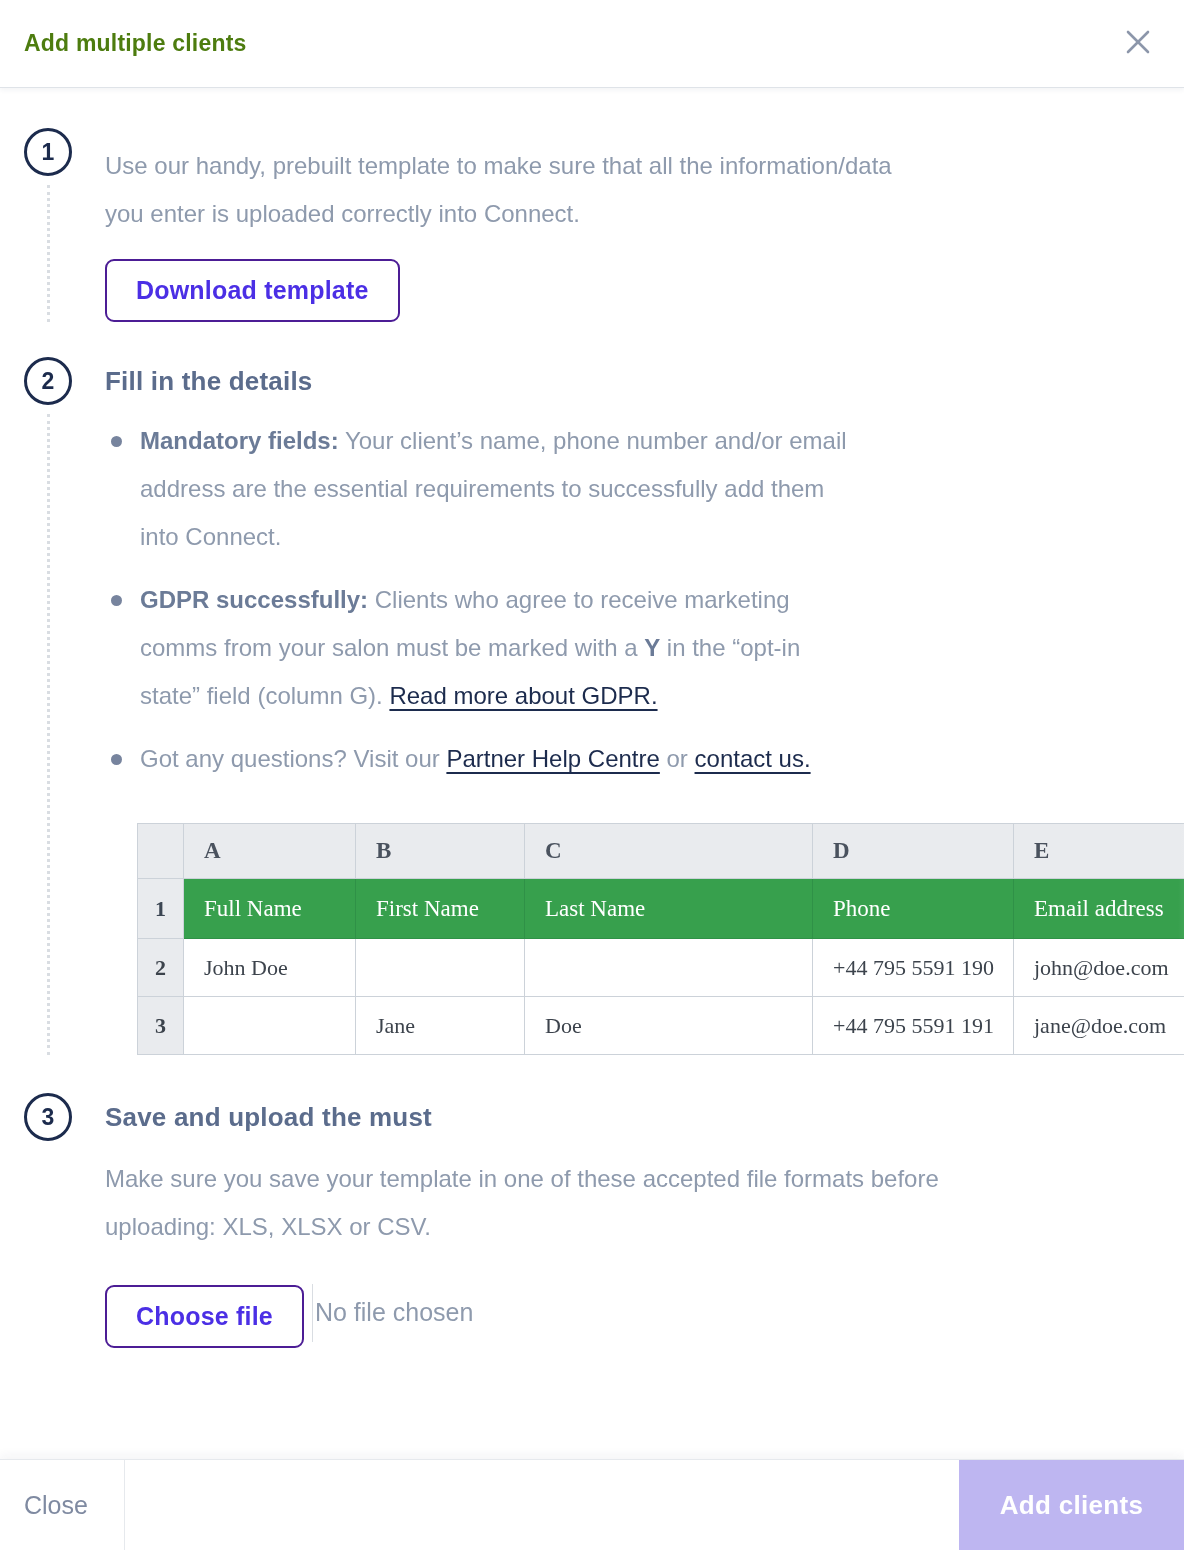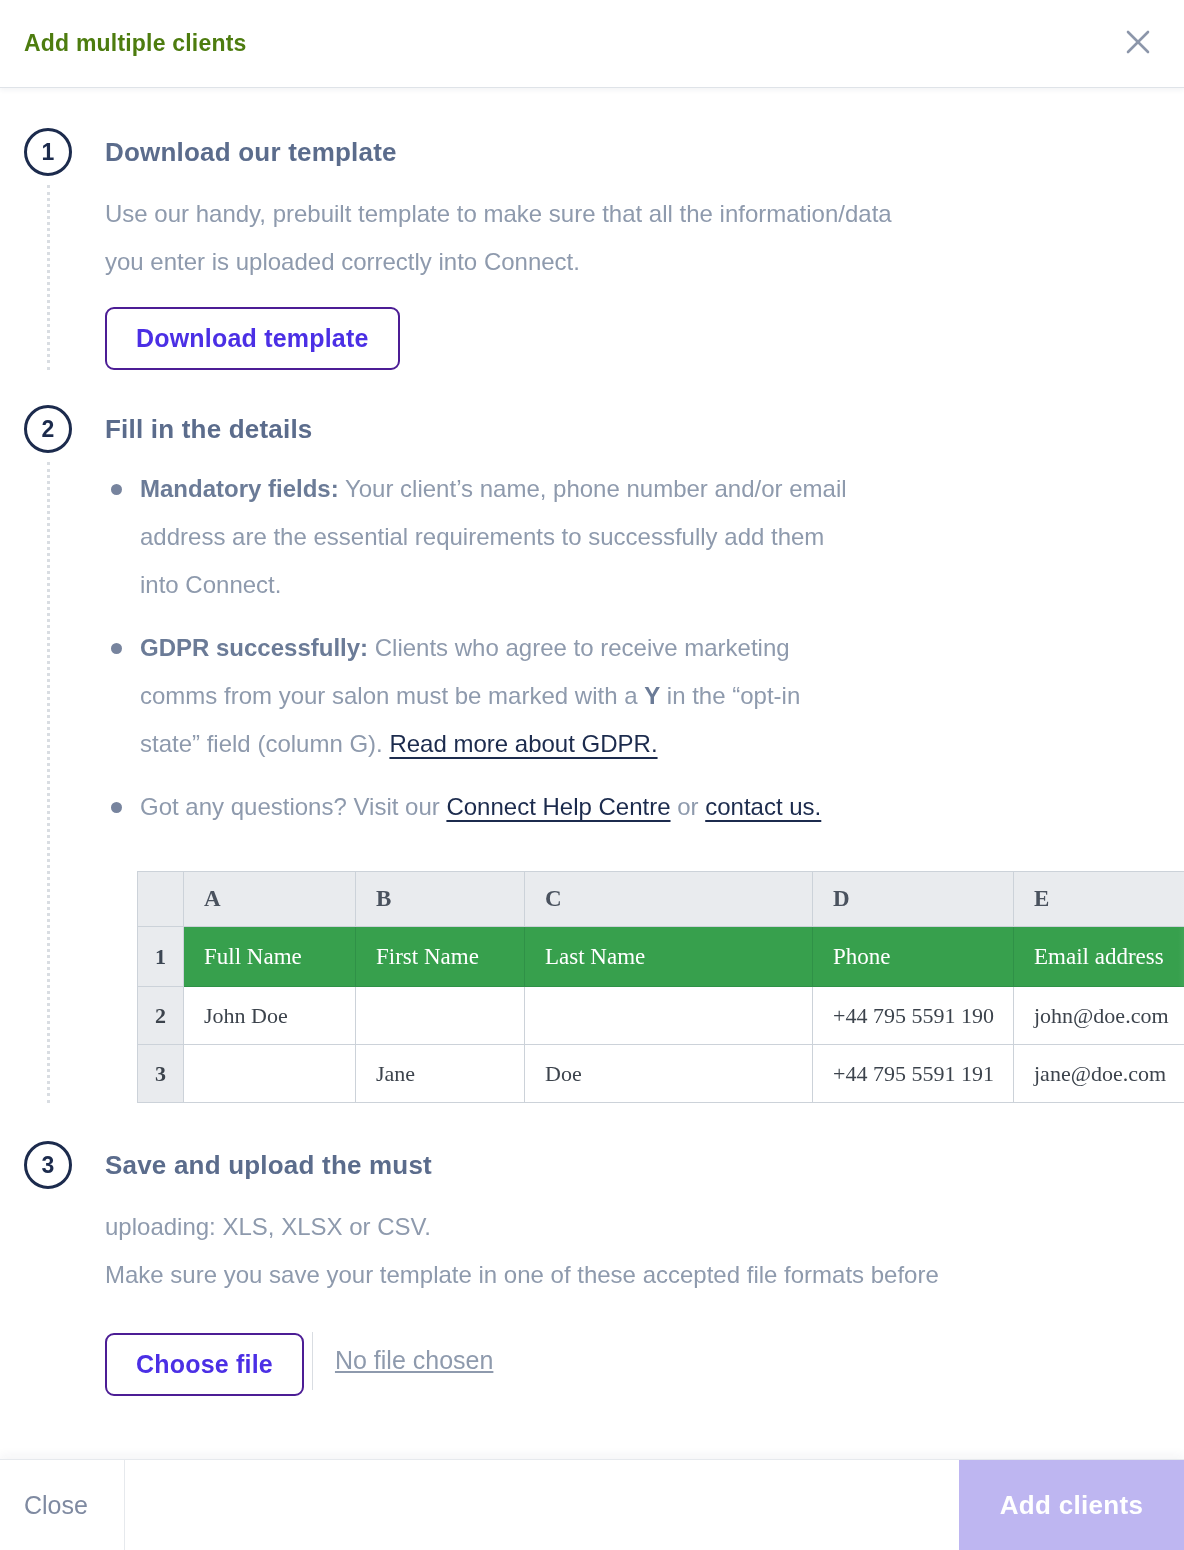--- a/index.html
+++ b/index.html
@@ -125,21 +125,21 @@
   .sheet-fade {
     position: absolute; top: 0; right: 0; bottom: 0; width: 160px;
     background: linear-gradient(to right, rgba(255,255,255,0) 0%, rgba(255,255,255,0.92) 75%, #ffffff 100%);
     pointer-events: none;
   }
 
   
   .file-row { display: flex; align-items: center; margin-top: 26px; }
   .file-row .outline-btn { margin-top: 8px; }
   .file-divider { width: 1px; height: 58px; background: #d9dde2; margin-left: 8px; }
-  .no-file { font-size: 25px; color: #8e9aad; margin-left: 22px; text-decoration: underline; }
+  .no-file { font-size: 25px; color: #8e9aad; margin-left: 2px; }
 
   
   .modal-footer {
     height: 91px; flex: 0 0 91px;
     display: flex; align-items: stretch;
     border-top: 1px solid #e6e9ed;
     box-shadow: 0 -4px 10px rgba(30,43,77,0.05);
     position: relative; z-index: 2; background: #fff;
   }
   .footer-close {
@@ -175,21 +175,20 @@
   </div>
 
   <div class="modal-body">
 
     <div class="step step-1">
       <div class="step-rail">
         <div class="step-circle">1</div>
         <div class="rail-line"></div>
       </div>
       <div class="step-content">
-        <div class="step-heading">Download our template</div>
         <div class="body-text">
           <span class="line">Use our handy, prebuilt template to make sure that all the information/data</span>
           <span class="line">you enter is uploaded correctly into Connect.</span>
         </div>
         <button class="outline-btn">Download template</button>
       </div>
     </div>
 
     <div class="step step-2">
       <div class="step-rail">
@@ -204,21 +203,21 @@
             <span class="line"><strong class="lead">Mandatory fields:</strong><span> Your client’s name, phone number and/or email</span></span>
             <span class="line">address are the essential requirements to successfully add them</span>
             <span class="line">into Connect.</span>
           </li>
           <li>
             <span class="line"><strong class="lead">GDPR successfully:</strong><span> Clients who agree to receive marketing</span></span>
             <span class="line"><span>comms from your salon must be marked with a </span><strong class="bold-y">Y</strong><span> in the “opt-in</span></span>
             <span class="line"><span>state” field (column G). </span><a class="nav-link">Read more about GDPR.</a></span>
           </li>
           <li>
-            <span class="line"><span>Got any questions? Visit our </span><a class="nav-link">Connect Help Centre</a><span> or </span><a class="nav-link">contact us.</a></span>
+            <span class="line"><span>Got any questions? Visit our </span><a class="nav-link">Partner Help Centre</a><span> or </span><a class="nav-link">contact us.</a></span>
           </li>
         </ul>
 
         <div class="sheet-wrap">
           <table class="sheet">
             <colgroup>
               <col style="width:46px">
                 <col style="width:172px">
                 <col style="width:169px">
               <col style="width:288px">
@@ -267,22 +266,22 @@
       </div>
     </div>
 
     <div class="step step-3">
       <div class="step-rail">
         <div class="step-circle">3</div>
       </div>
       <div class="step-content">
         <div class="step-heading">Save and upload the must</div>
         <div class="body-text">
+          <span class="line">Make sure you save your template in one of these accepted file formats before</span>
           <span class="line">uploading: XLS, XLSX or CSV.</span>
-          <span class="line">Make sure you save your template in one of these accepted file formats before</span>
         </div>
         <div class="file-row">
           <button class="outline-btn">Choose file</button>
           <div class="file-divider"></div>
           <span class="no-file">No file chosen</span>
         </div>
       </div>
     </div>
 
   </div>

